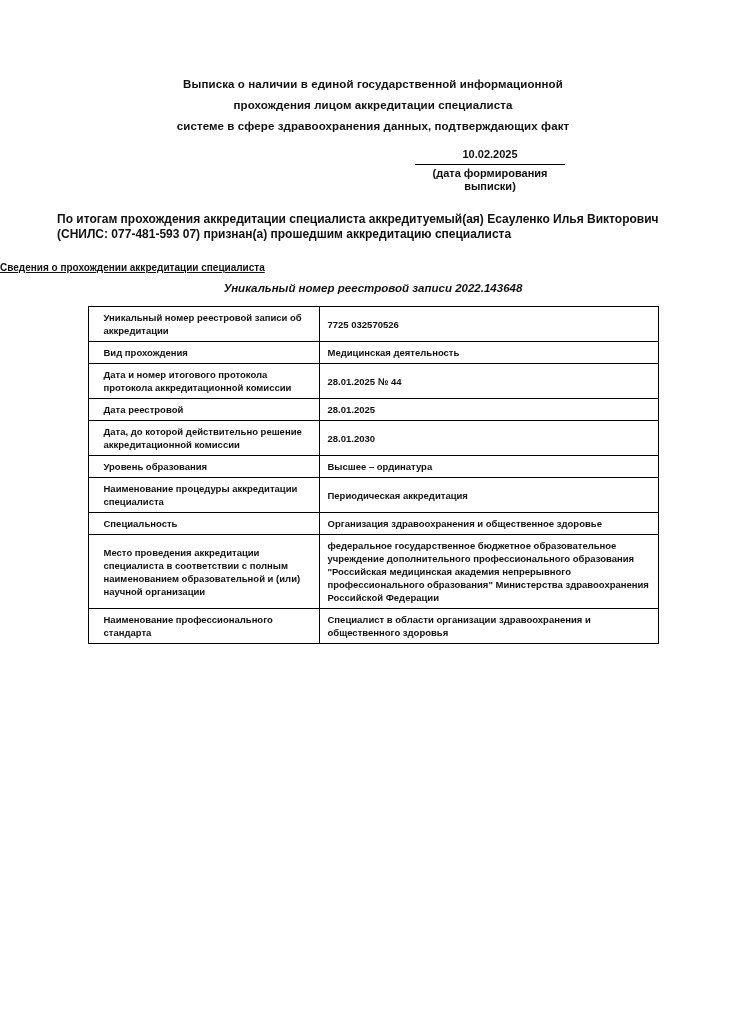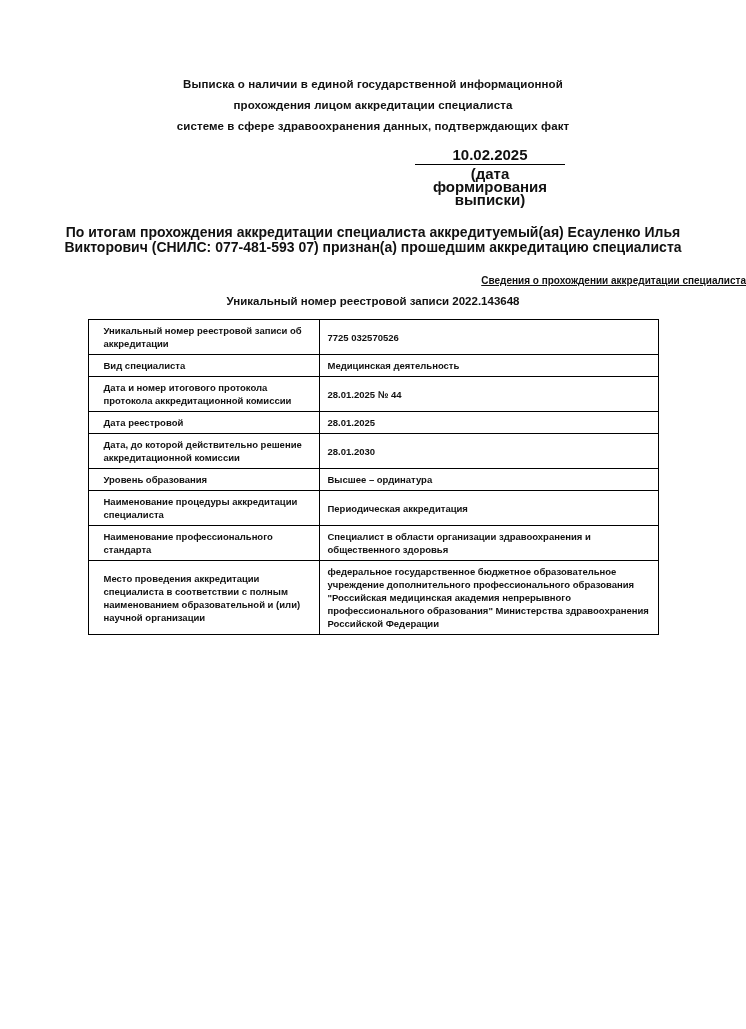--- a/index.html
+++ b/index.html
@@ -21,49 +21,50 @@
     width: 520px;
     text-align: center;
     font-size: 11.5px;
     line-height: 21px;
     letter-spacing: 0.1px;
   }
   .date-block {
     width: 150px;
     margin: 11px 0 0 415px;
     text-align: center;
-    font-size: 15px;
+    font-size: 11px;
     line-height: 13px;
   }
   .date-value {
     display: block;
     padding-bottom: 3px;
     border-bottom: 1.5px solid #000000;
   }
   .date-caption {
     display: block;
     padding-top: 2px;
   }
   .intro {
     margin: 19px auto 0;
     width: 632px;
-    text-align: center;
-    font-size: 14px;
+    text-align: left;
+    font-size: 12px;
     line-height: 15px;
   }
   .section-heading {
     margin-top: 20px;
-    text-align: right;
+    text-align: left;
     font-size: 10px;
     text-decoration: underline;
   }
   .registry-heading {
     margin-top: 9px;
     text-align: center;
     font-size: 11.5px;
+    font-style: italic;
   }
   table.acc-table {
     margin: 12px auto 0;
     width: 570px;
     border-collapse: collapse;
     table-layout: fixed;
     font-size: 9.5px;
     line-height: 13px;
   }
   table.acc-table td {
@@ -97,21 +98,21 @@
 
   <div class="registry-heading">Уникальный номер реестровой записи 2022.143648</div>
 
   <table class="acc-table">
     <tbody>
       <tr>
         <td class="c-label">Уникальный номер реестровой записи об аккредитации</td>
         <td class="c-value">7725 032570526</td>
       </tr>
       <tr>
-        <td class="c-label">Вид специалиста</td>
+        <td class="c-label">Вид прохождения</td>
         <td class="c-value">Медицинская деятельность</td>
       </tr>
       <tr>
         <td class="c-label">Дата и номер итогового протокола протокола аккредитационной комиссии</td>
         <td class="c-value">28.01.2025 № 44</td>
       </tr>
       <tr>
         <td class="c-label">Дата реестровой</td>
         <td class="c-value">28.01.2025</td>
       </tr>
@@ -121,23 +122,27 @@
       </tr>
       <tr>
         <td class="c-label">Уровень образования</td>
         <td class="c-value">Высшее – ординатура</td>
       </tr>
       <tr>
         <td class="c-label">Наименование процедуры аккредитации специалиста</td>
         <td class="c-value">Периодическая аккредитация</td>
       </tr>
       <tr>
-        <td class="c-label">Наименование профессионального стандарта</td>
-        <td class="c-value">Специалист в области организации здравоохранения и общественного здоровья</td>
+        <td class="c-label">Специальность</td>
+        <td class="c-value">Организация здравоохранения и общественное здоровье</td>
       </tr>
       <tr>
         <td class="c-label">Место проведения аккредитации специалиста в соответствии с полным наименованием образовательной и (или) научной организации</td>
         <td class="c-value">федеральное государственное бюджетное образовательное учреждение дополнительного профессионального образования "Российская медицинская академия непрерывного профессионального образования" Министерства здравоохранения Российской Федерации</td>
+      </tr>
+      <tr>
+        <td class="c-label">Наименование профессионального стандарта</td>
+        <td class="c-value">Специалист в области организации здравоохранения и общественного здоровья</td>
       </tr>
     </tbody>
   </table>
 
 </div>
 
 </body></html>

